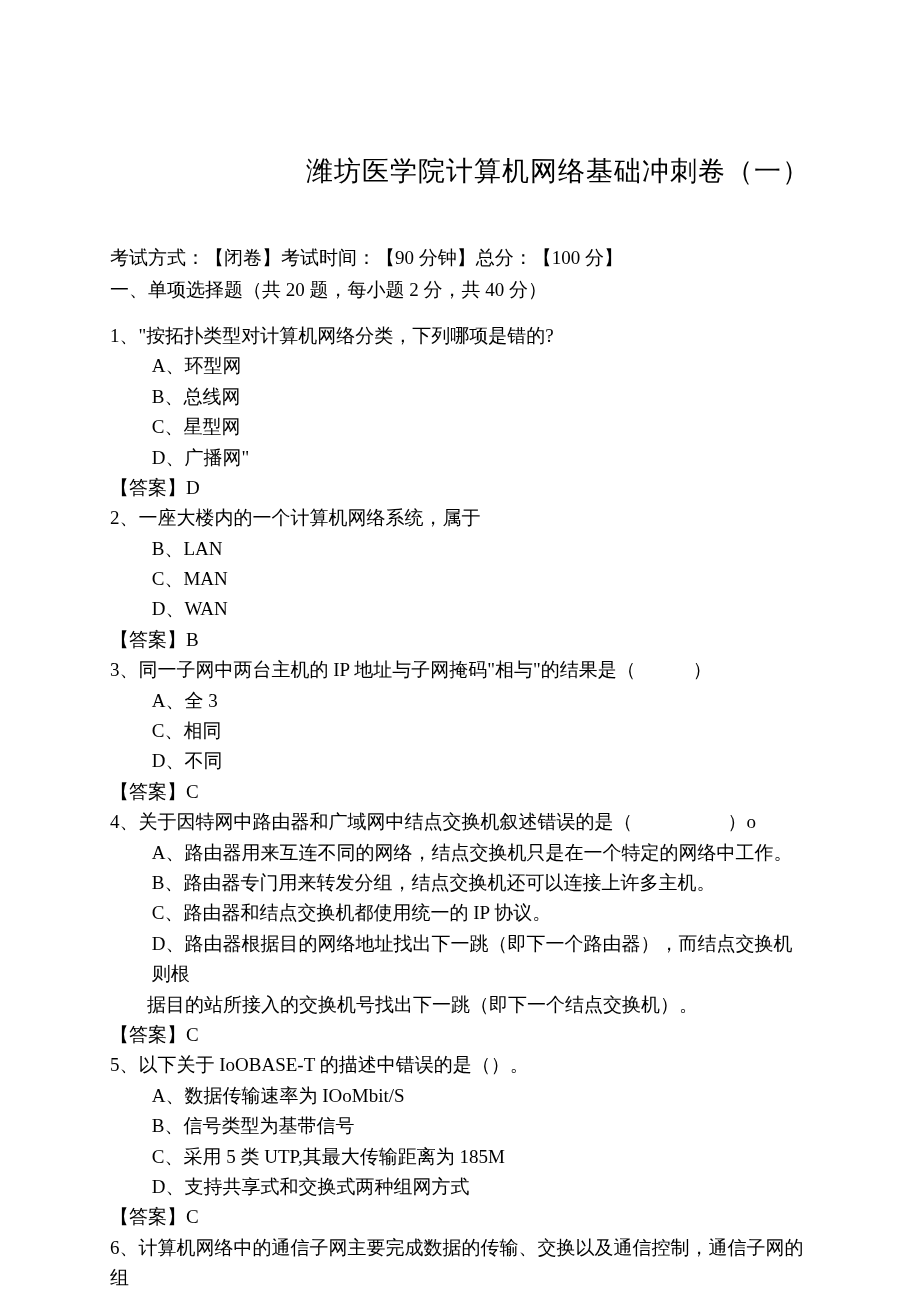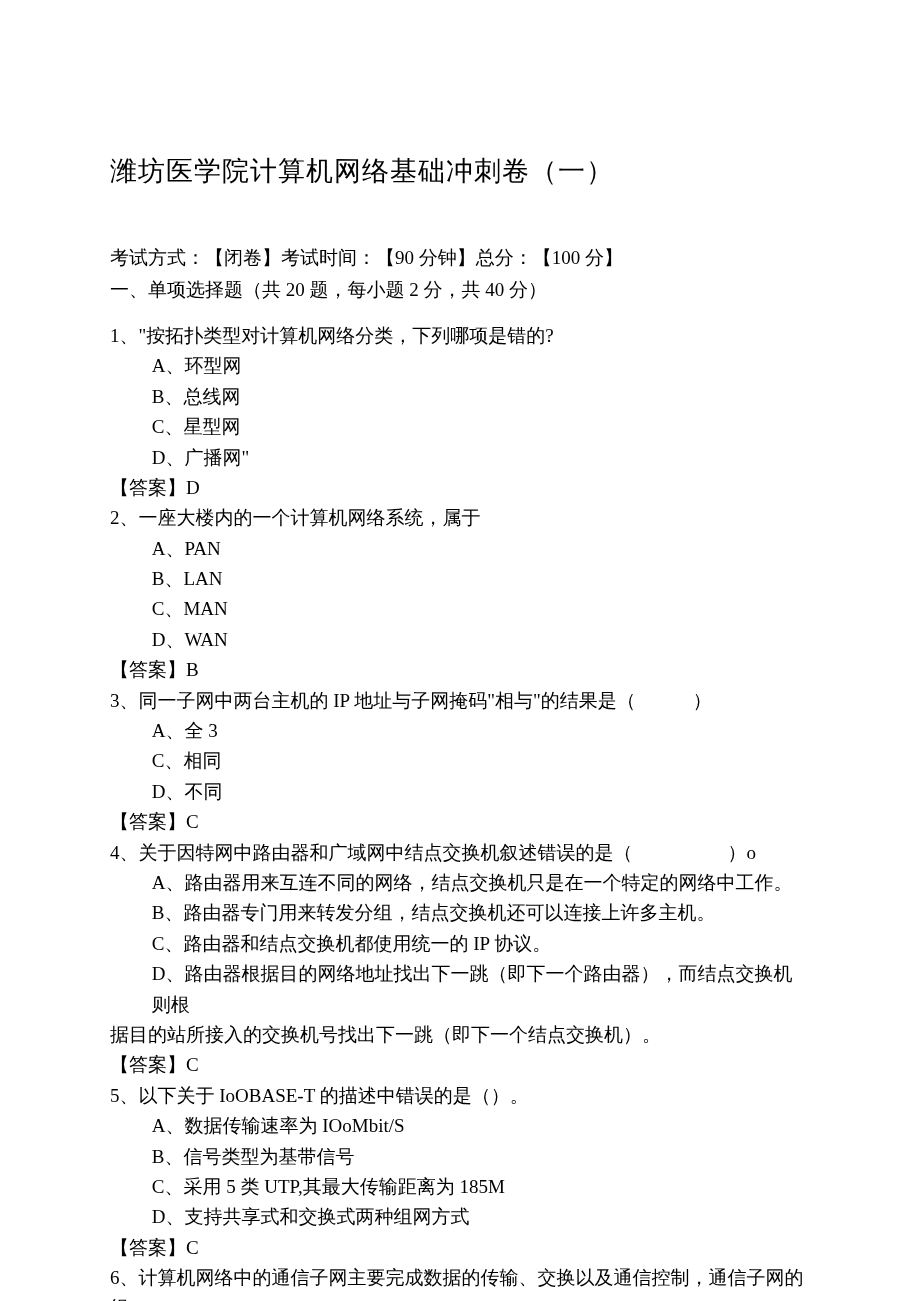--- a/index.html
+++ b/index.html
@@ -11,21 +11,21 @@
     width: 920px;
   }
   .page {
     padding: 150px 110px 60px 110px;
     box-sizing: border-box;
     width: 920px;
     font-size: 19px;
     line-height: 1.6;
   }
   .title {
-    text-align: left;
+    text-align: right;
     font-size: 27px;
     margin-bottom: 50px;
     letter-spacing: 1px;
   }
   .meta {
     margin-bottom: 1px;
     font-family: Liberation Serif, serif;
   }
   .section-head {
     margin-bottom: 16px;
@@ -36,20 +36,21 @@
   }
   .options {
     padding-left: 2.2em;
   }
   .option {
   }
   .answer {
   }
   .cont {
     padding-left: 0;
+    margin-left: 37px;
   }
 </style>
 </head>
 <body>
 
 <div class="page">
 
   <div class="title">潍坊医学院计算机网络基础冲刺卷（一）</div>
 
   <div class="meta">考试方式：【闭卷】考试时间：【90 分钟】总分：【100 分】</div>
@@ -63,21 +64,20 @@
       <div class="option">B、总线网</div>
       <div class="option">C、星型网</div>
       <div class="option">D、广播网"</div>
     </div>
     <div class="answer">【答案】D</div>
   </div>
 
   <div class="question">
     <div class="q-stem">2、一座大楼内的一个计算机网络系统，属于</div>
     <div class="options">
-      <div class="option">A、PAN</div>
       <div class="option">B、LAN</div>
       <div class="option">C、MAN</div>
       <div class="option">D、WAN</div>
     </div>
     <div class="answer">【答案】B</div>
   </div>
 
   <div class="question">
     <div class="q-stem">3、同一子网中两台主机的 IP 地址与子网掩码"相与"的结果是（　　　）</div>
     <div class="options">

